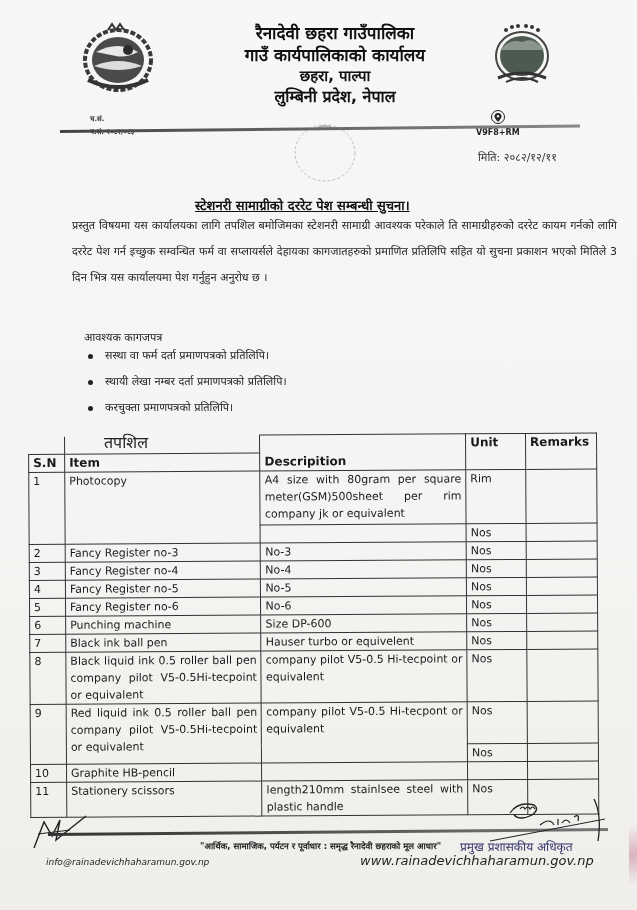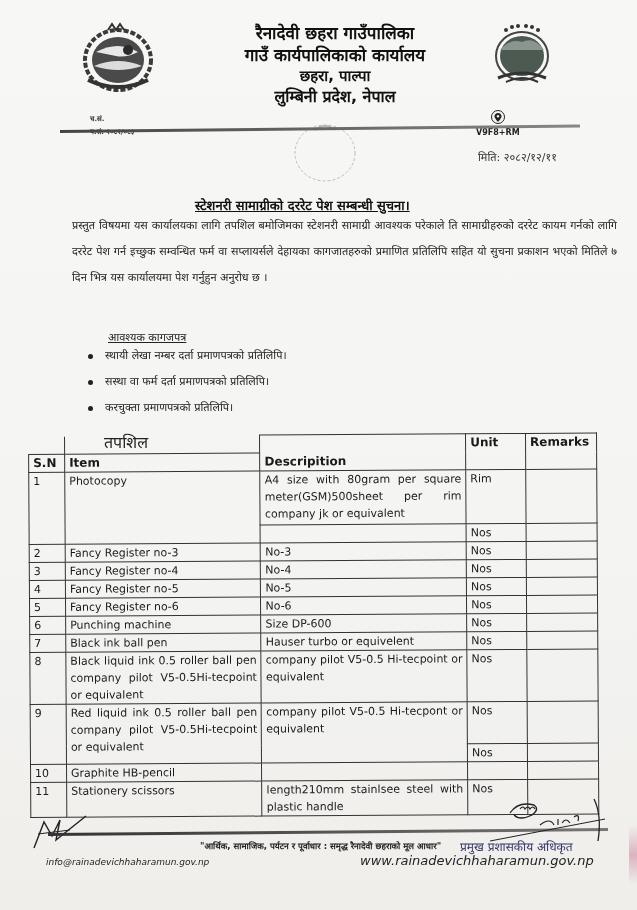--- a/index.html
+++ b/index.html
@@ -54,21 +54,21 @@
     }
     .subject {
       position: absolute; left: 195px; top: 196px; font-size: 13px; font-weight: bold;
       text-decoration: underline; color: #111; white-space: nowrap;
     }
     .body-text {
       position: absolute; left: 72px; top: 213px; width: 545px;
       font-size: 11px; line-height: 26px; text-align: justify; color: #222;
     }
     .req-heading {
-      position: absolute; left: 84px; top: 329px; font-size: 11px; text-decoration: underline; color: #222; margin-left: 24px;
+      position: absolute; left: 84px; top: 329px; font-size: 11px; color: #222;
     }
     .req-list {
       position: absolute; left: 88px; top: 343px; list-style: none;
       font-size: 11px; color: #222;
     }
     .req-list li { height: 26px; line-height: 26px; display: flex; align-items: center; }
     .req-list li .bullet {
       width: 5px; height: 5px; background: #222; border-radius: 50%; margin-right: 12px; display: inline-block;
     }
     .tapsil {
@@ -184,31 +184,31 @@
     <svg width="90" height="70" viewBox="0 0 90 70" style="position:absolute;left:0;top:0">
       <ellipse cx="45" cy="35" rx="30" ry="28" fill="none" stroke="#777" stroke-width="1" stroke-dasharray="3 2"></ellipse>
       <path d="M35 12 Q45 4 55 12" stroke="#666" stroke-width="2" fill="none"></path>
     </svg>
   </div>
 
   <div class="date">मिति: २०८२/१२/११</div>
 
   <div class="subject">स्टेशनरी सामाग्रीको दररेट पेश सम्बन्धी सुचना।</div>
 
-  <div class="body-text">प्रस्तुत विषयमा यस कार्यालयका लागि तपशिल बमोजिमका स्टेशनरी सामाग्री आवश्यक परेकाले ति सामाग्रीहरुको दररेट कायम गर्नको लागि दररेट पेश गर्न इच्छुक सम्वन्धित फर्म वा सप्लायर्सले देहायका कागजातहरुको प्रमाणित प्रतिलिपि सहित यो सुचना प्रकाशन भएको मितिले ७ दिन भित्र यस कार्यालयमा पेश गर्नुहुन अनुरोध छ ।</div>
+  <div class="body-text">प्रस्तुत विषयमा यस कार्यालयका लागि तपशिल बमोजिमका स्टेशनरी सामाग्री आवश्यक परेकाले ति सामाग्रीहरुको दररेट कायम गर्नको लागि दररेट पेश गर्न इच्छुक सम्वन्धित फर्म वा सप्लायर्सले देहायका कागजातहरुको प्रमाणित प्रतिलिपि सहित यो सुचना प्रकाशन भएको मितिले 3 दिन भित्र यस कार्यालयमा पेश गर्नुहुन अनुरोध छ ।</div>
 
   <div class="req-heading">आवश्यक कागजपत्र</div>
   <ul class="req-list">
     <li>
         <span class="bullet"></span>
-        <span>स्थायी लेखा नम्बर दर्ता प्रमाणपत्रको प्रतिलिपि।</span>
+        <span>सस्था वा फर्म दर्ता प्रमाणपत्रको प्रतिलिपि।</span>
       </li>
     <li>
         <span class="bullet"></span>
-        <span>सस्था वा फर्म दर्ता प्रमाणपत्रको प्रतिलिपि।</span>
+        <span>स्थायी लेखा नम्बर दर्ता प्रमाणपत्रको प्रतिलिपि।</span>
       </li>
     <li>
         <span class="bullet"></span>
         <span>करचुक्ता प्रमाणपत्रको प्रतिलिपि।</span>
       </li>
   </ul>
 
   <div class="tapsil">तपशिल</div>
 
   <table class="tbl">

